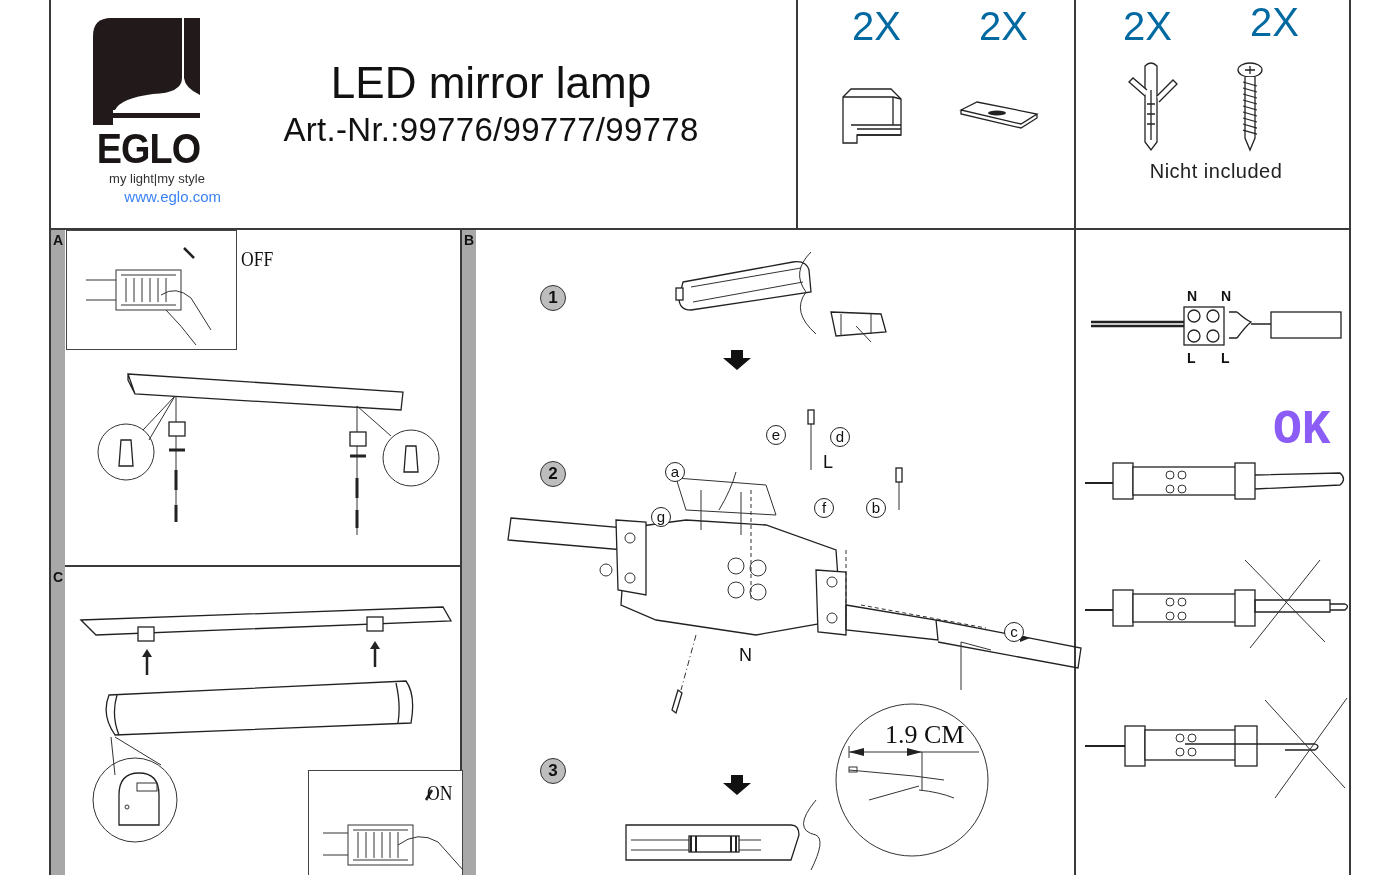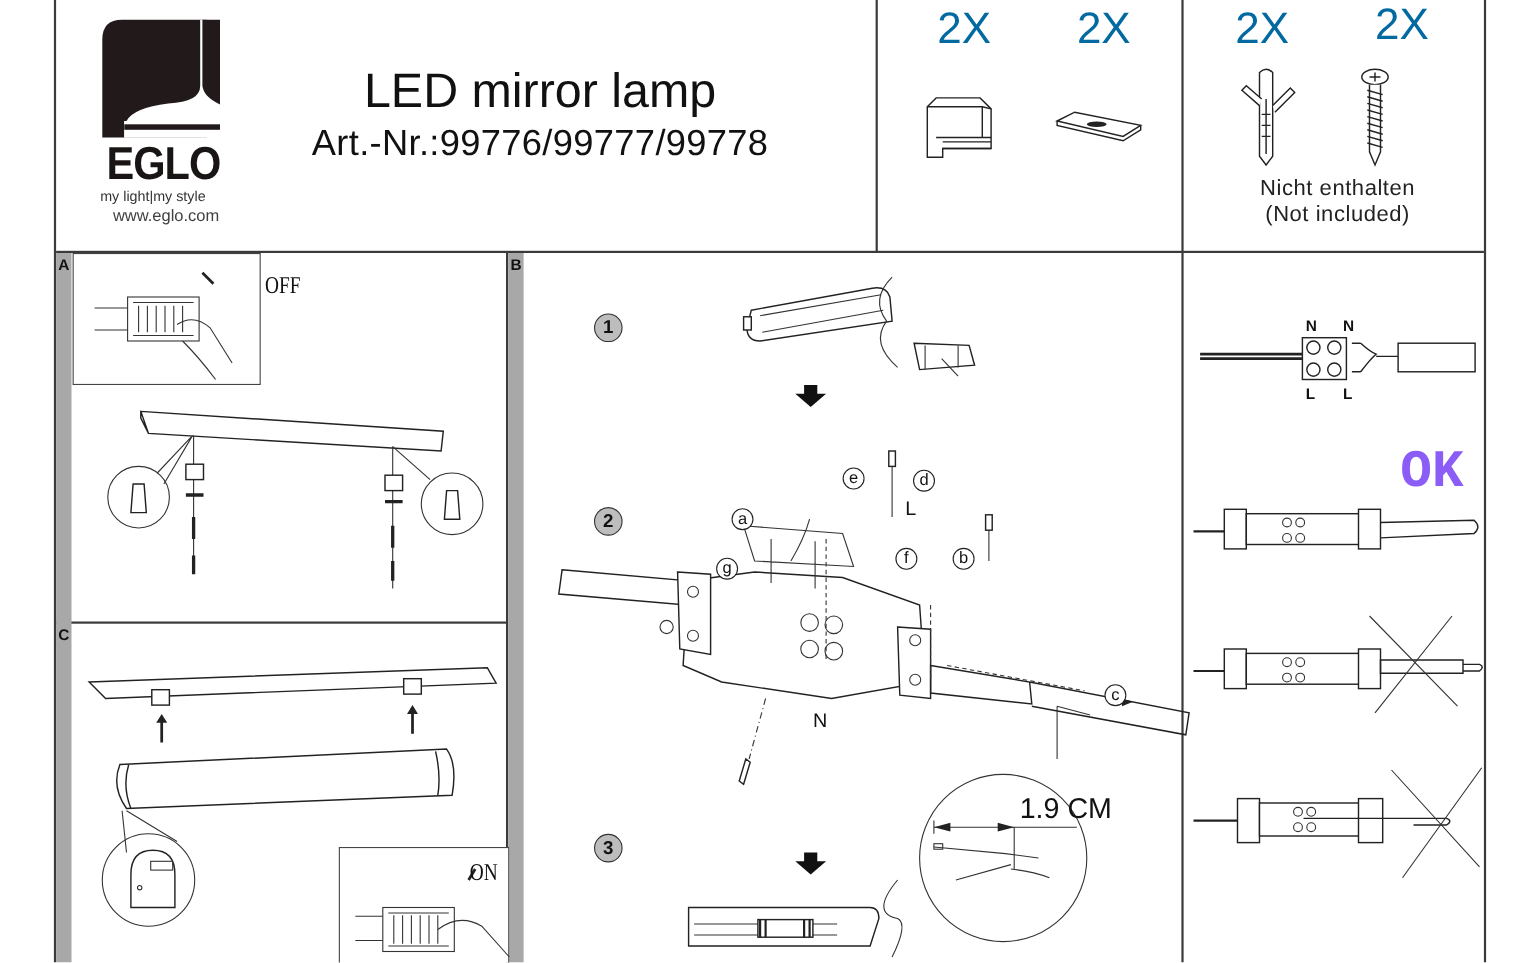--- a/index.html
+++ b/index.html
@@ -6,22 +6,22 @@
     html, body { width: 1400px; height: 875px; background: #ffffff; overflow: hidden; }
     body { position: relative; font-family: "Liberation Sans", sans-serif; color: #1a1a1a; }
 
     .sheet { position: absolute; left: 49px; top: 0; width: 1302px; height: 875px; border-left: 2px solid #3a3a3a; border-right: 2px solid #3a3a3a; }
     .hline { position: absolute; height: 2px; background: #3a3a3a; }
     .vline { position: absolute; width: 2px; background: #3a3a3a; }
 
     
     .logo-mark { position: absolute; left: 43px; top: 18px; width: 107px; height: 107px; }
     .logo-text { position: absolute; left: 40px; top: 128px; width: 115px; text-align: center; font-family: "Liberation Sans", sans-serif; font-weight: bold; font-size: 42px; letter-spacing: -1px; line-height: 42px; color: #1a1515; transform: scaleX(0.9); transform-origin: center; }
-    .logo-slogan { position: absolute; left: 18px; top: 171px; width: 140px; text-align: center; font-size: 13px; color: #333; }
-    .logo-url { position: absolute; left: 30px; top: 188px; width: 140px; text-align: center; font-size: 15px; color: #404040; }
+    .logo-slogan { position: absolute; left: 36px; top: 171px; width: 140px; text-align: center; font-size: 13px; color: #333; }
+    .logo-url { position: absolute; left: 30px; top: 188px; width: 140px; text-align: right; font-size: 15px; color: #3b82f6; }
 
     .title { position: absolute; left: 210px; top: 14px; width: 460px; text-align: center; font-size: 44px; color: #111; margin-top: 44px; }
     .artnr { position: absolute; left: 195px; top: 83px; width: 490px; text-align: center; font-size: 33px; color: #111; letter-spacing: 0.3px; margin-top: 28px; }
     .marks { position: absolute; left: 283px; top: 130px; height: 64px; display: flex; align-items: center; gap: 14px; }
     .ce { font-size: 46px; font-weight: bold; letter-spacing: 1px; color: #111; font-family: "DejaVu Sans", sans-serif; transform: scaleX(0.95); }
     .ip44 { font-size: 46px; font-weight: bold; color: #111; transform: scaleX(0.9); transform-origin: left; margin-left: 12px; }
 
     .qty { position: absolute; font-size: 40px; color: #0369a1; }
     .caption { position: absolute; font-size: 20px; color: #222; text-align: center; letter-spacing: 0.5px; }
 
@@ -83,22 +83,21 @@
     <path d="M20 6 Q26 0 32 6 V82 L26 90 L20 82 Z" class="lnf" stroke-width="1.8"></path>
     <path d="M20 36 L4 22 L8 18 L22 30 M32 36 L48 20 L52 24 L34 42" class="lnf" stroke-width="1.8"></path>
     <path d="M26 30 V80 M22 44 H30 M22 54 H30 M22 64 H30" class="ln" stroke-width="1.4"></path>
   </svg>
   <svg width="30" height="90" viewBox="0 0 30 90" style="left:1184px; top:62px;">
     <ellipse cx="15" cy="8" rx="12" ry="7" class="lnf" stroke-width="1.8"></ellipse>
     <path d="M10 8 H20 M15 4 V12" class="ln" stroke-width="1.4"></path>
     <path d="M10 15 V76 L15 88 L20 76 V15" class="lnf" stroke-width="1.8"></path>
     <path d="M8 20 L22 24 M8 26 L22 30 M8 32 L22 36 M8 38 L22 42 M8 44 L22 48 M8 50 L22 54 M8 56 L22 60 M8 62 L22 66 M8 68 L22 72" class="ln" stroke-width="1.4"></path>
   </svg>
-  <div class="caption" style="left:1040px; top:160px; width:250px;">Nicht enthalten</div>
-  <div class="caption" style="left:1040px; top:184px; width:250px;">(Not included)</div>
+  <div class="caption" style="left:1040px; top:160px; width:250px;">Nicht included</div>
 
   <div class="vline" style="left:409px; top:229px; height:646px;"></div>
   <div class="vline" style="left:1023px; top:229px; height:646px;"></div>
   <div class="hline" style="left:0; top:565px; width:410px;"></div>
 
   <div class="strip" style="left:0; top:230px; height:645px;"></div>
   <div class="strip" style="left:411px; top:230px; height:645px;"></div>
   <div class="strip-label" style="left:2px; top:232px;">A</div>
   <div class="strip-label" style="left:413px; top:232px;">B</div>
   <div class="strip-label" style="left:2px; top:569px;">C</div>
@@ -209,21 +208,21 @@
   <div class="small-letter" style="left:772px; top:452px;">L</div>
   <div class="small-letter" style="left:688px; top:645px;">N</div>
 
   <svg width="160" height="160" viewBox="0 0 160 160" style="left:783px; top:700px;">
     <circle cx="78" cy="80" r="76" class="thin"></circle>
     <path d="M15 52 H145 M15 46 V58 M88 52 V90" class="thin"></path>
     <path d="M15 52 L30 48 V56 Z M88 52 L73 48 V56 Z" fill="#222"></path>
     <path d="M15 70 L80 76 Q95 78 110 80 M35 100 L85 86 M85 90 Q105 92 120 98" class="thin"></path>
     <rect x="15" y="67" width="8" height="5" class="thin"></rect>
   </svg>
-  <div class="dim-label" style="left:876px; top:720px;">1.9 CM</div>
+  <div class="dim-label" style="left:834px; top:720px;font-family:Liberation Serif, serif;">1.9 CM</div>
 
   <svg width="32" height="22" viewBox="0 0 32 22" style="left:670px; top:775px;">
     <path d="M10 0 H22 V8 H30 L16 20 L2 8 H10 Z" fill="#111"></path>
   </svg>
   <svg width="230" height="70" viewBox="0 0 230 70" style="left:570px; top:800px;">
     <path d="M5 25 H170 Q178 25 178 35 L170 60 H5 Z" class="ln"></path>
     <path d="M10 40 H140 M10 50 H140" class="thin"></path>
     <rect x="68" y="36" width="50" height="16" class="lnf"></rect>
     <path d="M70 36 V52 M75 36 V52 M110 36 V52 M115 36 V52" stroke="#222" stroke-width="2"></path>
     <path d="M195 0 Q170 30 195 35 Q205 40 190 70" class="thin"></path>

